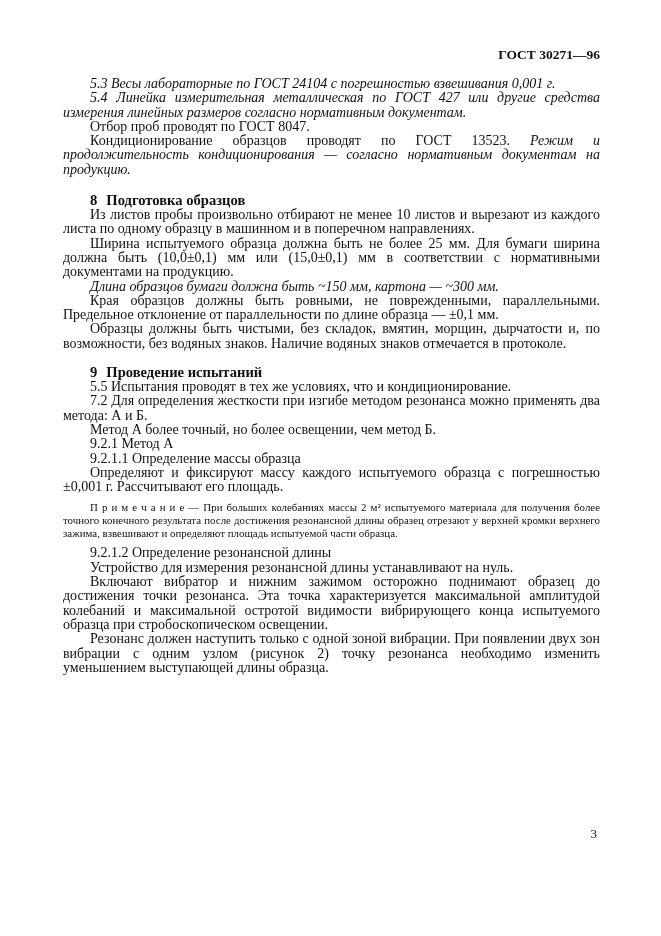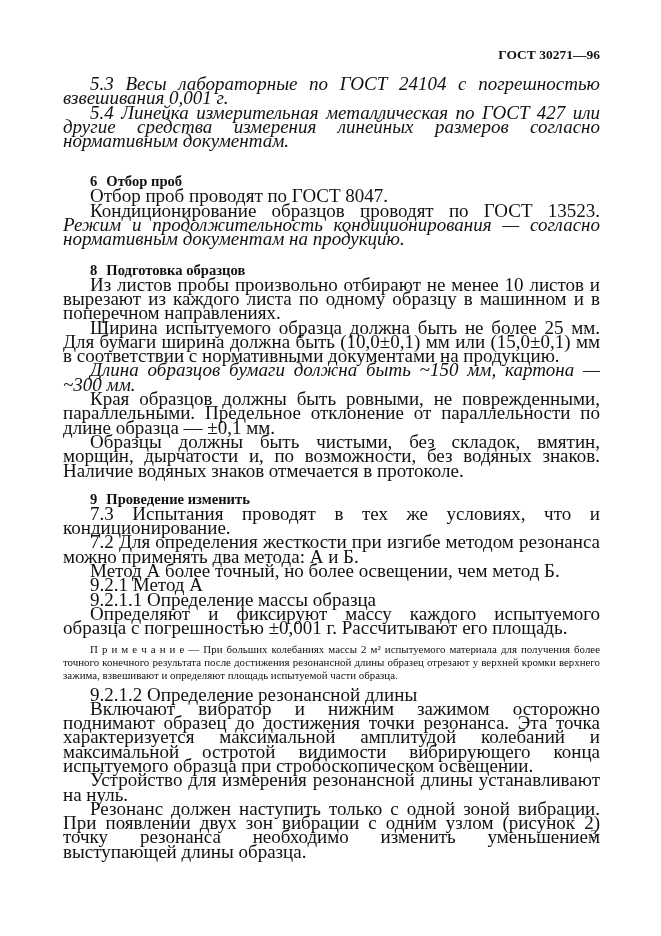--- a/index.html
+++ b/index.html
@@ -18,21 +18,21 @@
   }
   .doc-header {
     text-align: right;
     font-weight: bold;
     font-size: 13.5px;
     line-height: 14px;
   }
   .front-matter { margin-top: 15px; }
   p.body {
     margin: 0;
-    font-size: 19px;
+    font-size: 14px;
     line-height: 14.3px;
     text-align: justify;
     text-indent: 27px;
   }
   p.italic, span.it { font-style: italic; }
   .heading {
     font-size: 14.6px;
     font-weight: bold;
     line-height: 15px;
     margin: 0 0 0 27px;
@@ -66,44 +66,43 @@
 
 <div class="page">
 
   <div class="doc-header">ГОСТ 30271—96</div>
 
   <div class="front-matter">
     <p class="body italic">5.3 Весы лабораторные по ГОСТ 24104 с погрешностью взвешивания 0,001 г.</p>
     <p class="body italic">5.4 Линейка измерительная металлическая по ГОСТ 427 или другие средства измерения линейных размеров согласно нормативным документам.</p>
   </div>
 
-  <div class="heading mt-h6"><span class="h-num">6</span><span>Отбор проб</span></div>
   <div class="mb-h6 spacer"></div>
   <p class="body">Отбор проб проводят по ГОСТ 8047.</p>
 
   <div class="mb-h7 spacer"></div>
   <p class="body"><span>Кондиционирование образцов проводят по ГОСТ 13523. </span><span class="it">Режим и продолжительность кондиционирования — согласно нормативным документам на продукцию.</span></p>
 
   <div class="heading mt-h8"><span class="h-num">8</span><span>Подготовка образцов</span></div>
   <div class="mb-h8 spacer"></div>
   <p class="body">Из листов пробы произвольно отбирают не менее 10 листов и вырезают из каждого листа по одному образцу в машинном и в поперечном направлениях.</p>
   <p class="body">Ширина испытуемого образца должна быть не более 25 мм. Для бумаги ширина должна быть (10,0±0,1) мм или (15,0±0,1) мм в соответствии с нормативными документами на продукцию.</p>
   <p class="body italic">Длина образцов бумаги должна быть ~150 мм, картона — ~300 мм.</p>
   <p class="body">Края образцов должны быть ровными, не поврежденными, параллельными. Предельное отклонение от параллельности по длине образца — ±0,1 мм.</p>
   <p class="body">Образцы должны быть чистыми, без складок, вмятин, морщин, дырчатости и, по возможности, без водяных знаков. Наличие водяных знаков отмечается в протоколе.</p>
 
-  <div class="heading mt-h9"><span class="h-num">9</span><span>Проведение изменить</span></div>
+  <div class="heading mt-h9"><span class="h-num">9</span><span>Проведение испытаний</span></div>
   <div class="mb-h9 spacer"></div>
-  <p class="body">7.3 Испытания проводят в тех же условиях, что и кондиционирование.</p>
+  <p class="body">5.5 Испытания проводят в тех же условиях, что и кондиционирование.</p>
   <p class="body">7.2 Для определения жесткости при изгибе методом резонанса можно применять два метода: А и Б.</p>
   <p class="body">Метод А более точный, но более освещении, чем метод Б.</p>
   <p class="body">9.2.1 Метод А</p>
   <p class="body">9.2.1.1 Определение массы образца</p>
   <p class="body">Определяют и фиксируют массу каждого испытуемого образца с погрешностью ±0,001 г. Рассчитывают его площадь.</p>
   <p class="note">П р и м е ч а н и е — При больших колебаниях массы 2 м² испытуемого материала для получения более точного конечного результата после достижения резонансной длины образец отрезают у верхней кромки верхнего зажима, взвешивают и определяют площадь испытуемой части образца.</p>
   <p class="body">9.2.1.2 Определение резонансной длины</p>
+  <p class="body">Устройство для измерения резонансной длины устанавливают на нуль.</p>
   <p class="body">Включают вибратор и нижним зажимом осторожно поднимают образец до достижения точки резонанса. Эта точка характеризуется максимальной амплитудой колебаний и максимальной остротой видимости вибрирующего конца испытуемого образца при стробоскопическом освещении.</p>
-  <p class="body">Устройство для измерения резонансной длины устанавливают на нуль.</p>
   <p class="body">Резонанс должен наступить только с одной зоной вибрации. При появлении двух зон вибрации с одним узлом (рисунок 2) точку резонанса необходимо изменить уменьшением выступающей длины образца.</p>
 
   <div class="page-number">3</div>
 
 </div>
 
 </body></html>

